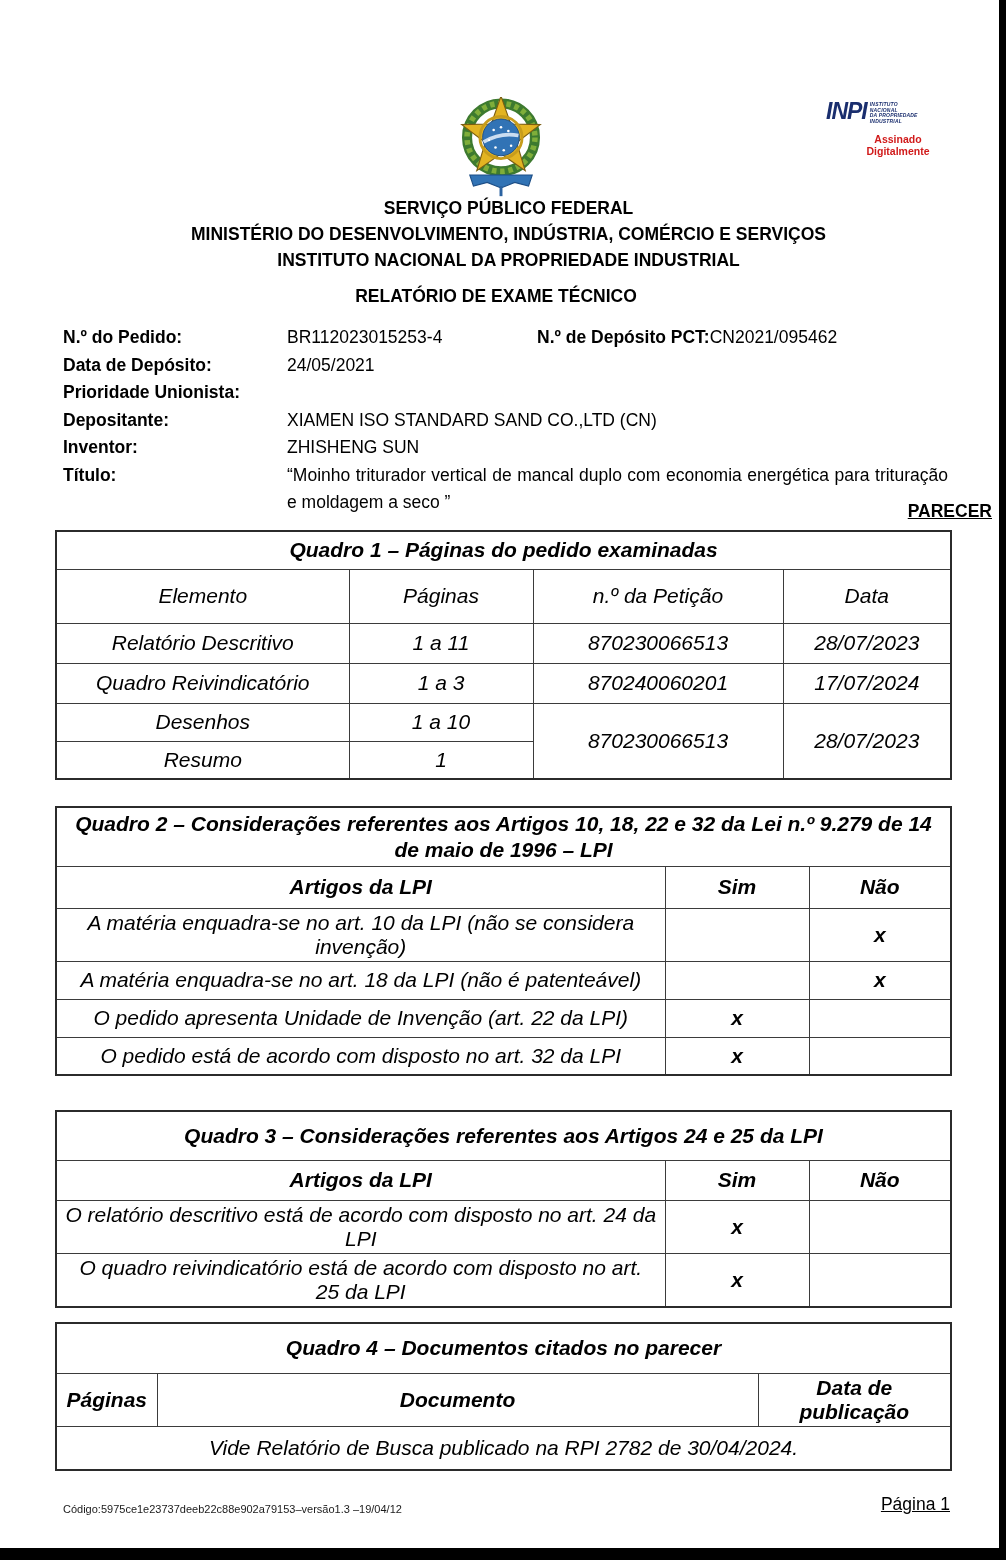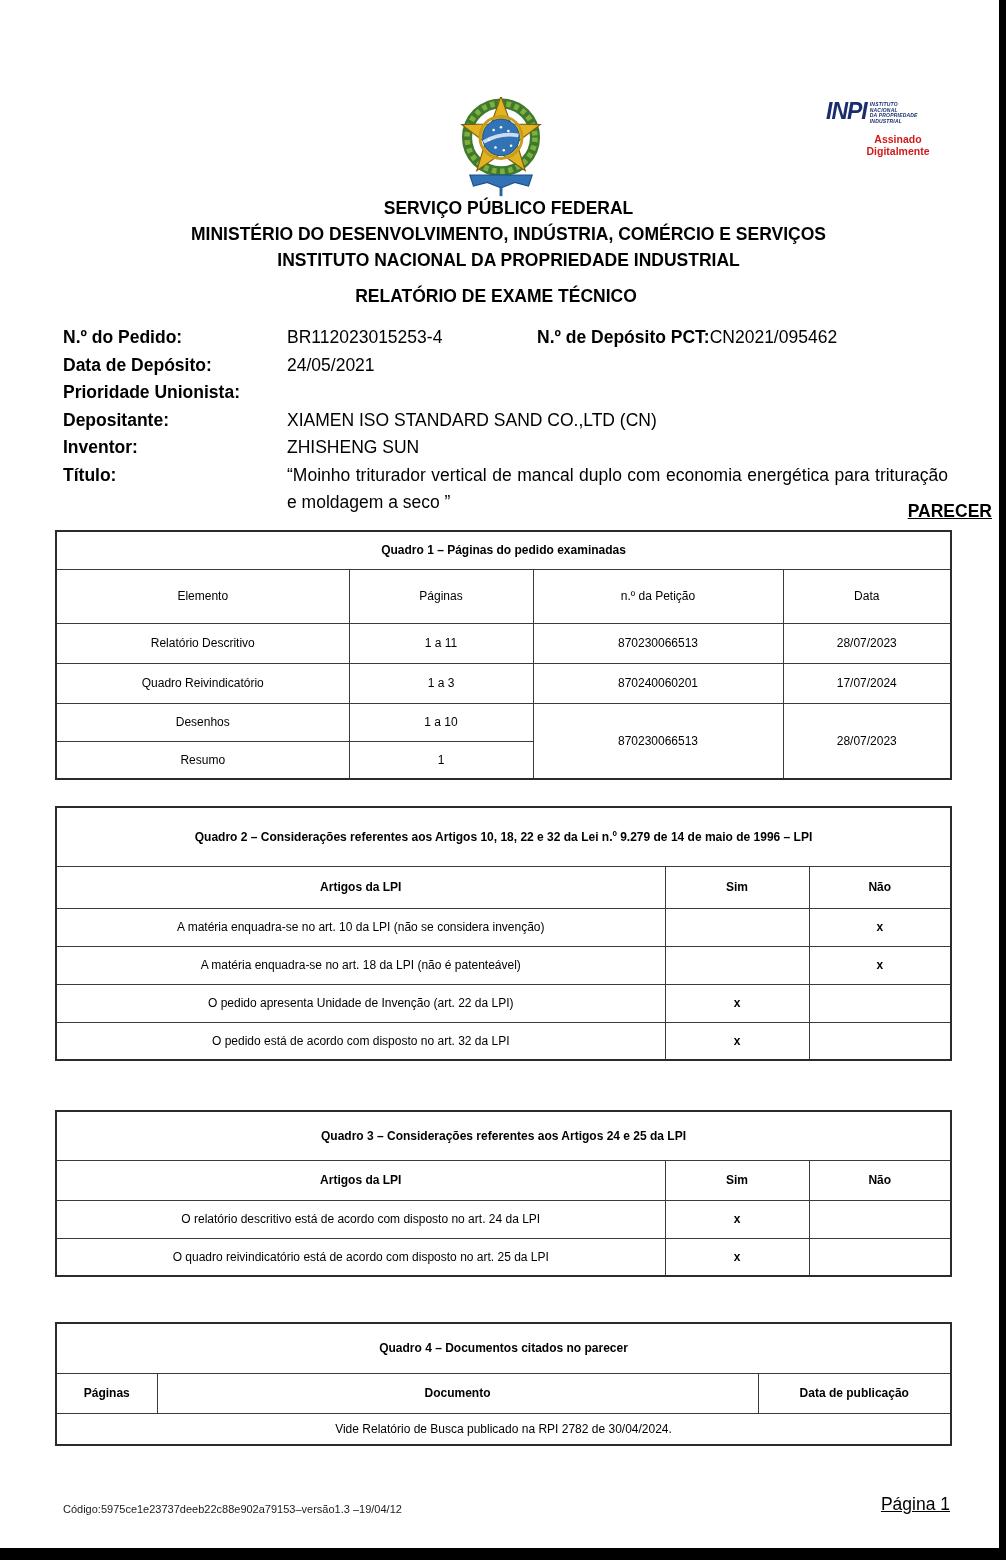--- a/index.html
+++ b/index.html
@@ -53,21 +53,22 @@
 
   .parecer{
     position:absolute;left:0;top:501px;width:992px;text-align:right;
     font-size:17.5px;font-weight:bold;text-decoration:underline;
   }
 
   
   table.tbl{
     position:absolute;left:55px;width:895px;
     border-collapse:collapse;table-layout:fixed;
-    font-size:12px;
+    font-size:21px;
+    font-style:italic;
   }
   table.tbl td{
     border:1px solid #3b3b3b;
     padding:2px 8px;
     text-align:center;vertical-align:middle;
     overflow:hidden;
   }
   table.tbl{border:2px solid #2b2b2b;}
   td.title-cell{font-weight:bold;}
   td.left{text-align:left;}
@@ -93,21 +94,21 @@
   .q3{top:1110px;}
   .q3 col.c1{width:609px}.q3 col.c2{width:144px}.q3 col.c3{width:142px}
   .q3 tr.trow-title{height:49px;}
   .q3 tr.trow-head{height:40px;}
   .q3 tr.trow-data{height:38px;}
 
   .q4{top:1322px;}
   .q4 col.c1{width:101px}.q4 col.c2{width:601px}.q4 col.c3{width:193px}
   .q4 tr.trow-title{height:50px;}
   .q4 tr.trow-head{height:40px;}
-  .q4 tr.trow-data{height:32px;}
+  .q4 tr.trow-data{height:44px;}
 
   
   .footer-code{position:absolute;left:63px;top:1503px;font-size:11px;color:#1a1a1a;}
   .footer-page{
     position:absolute;left:700px;top:1494px;width:250px;text-align:right;
     font-size:17.5px;text-decoration:underline;
   }
 </style>
 </head>
 <body>

